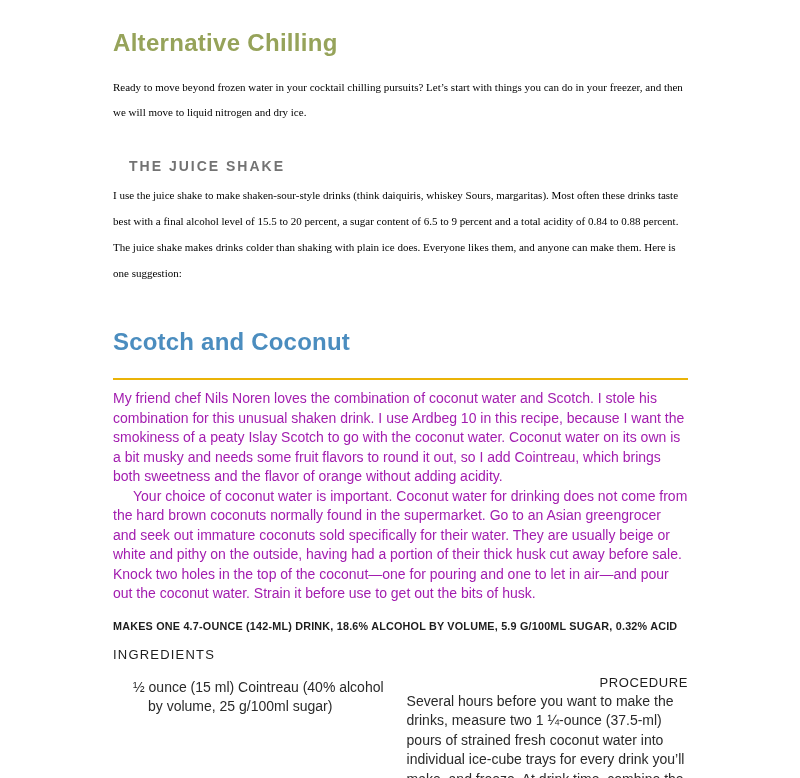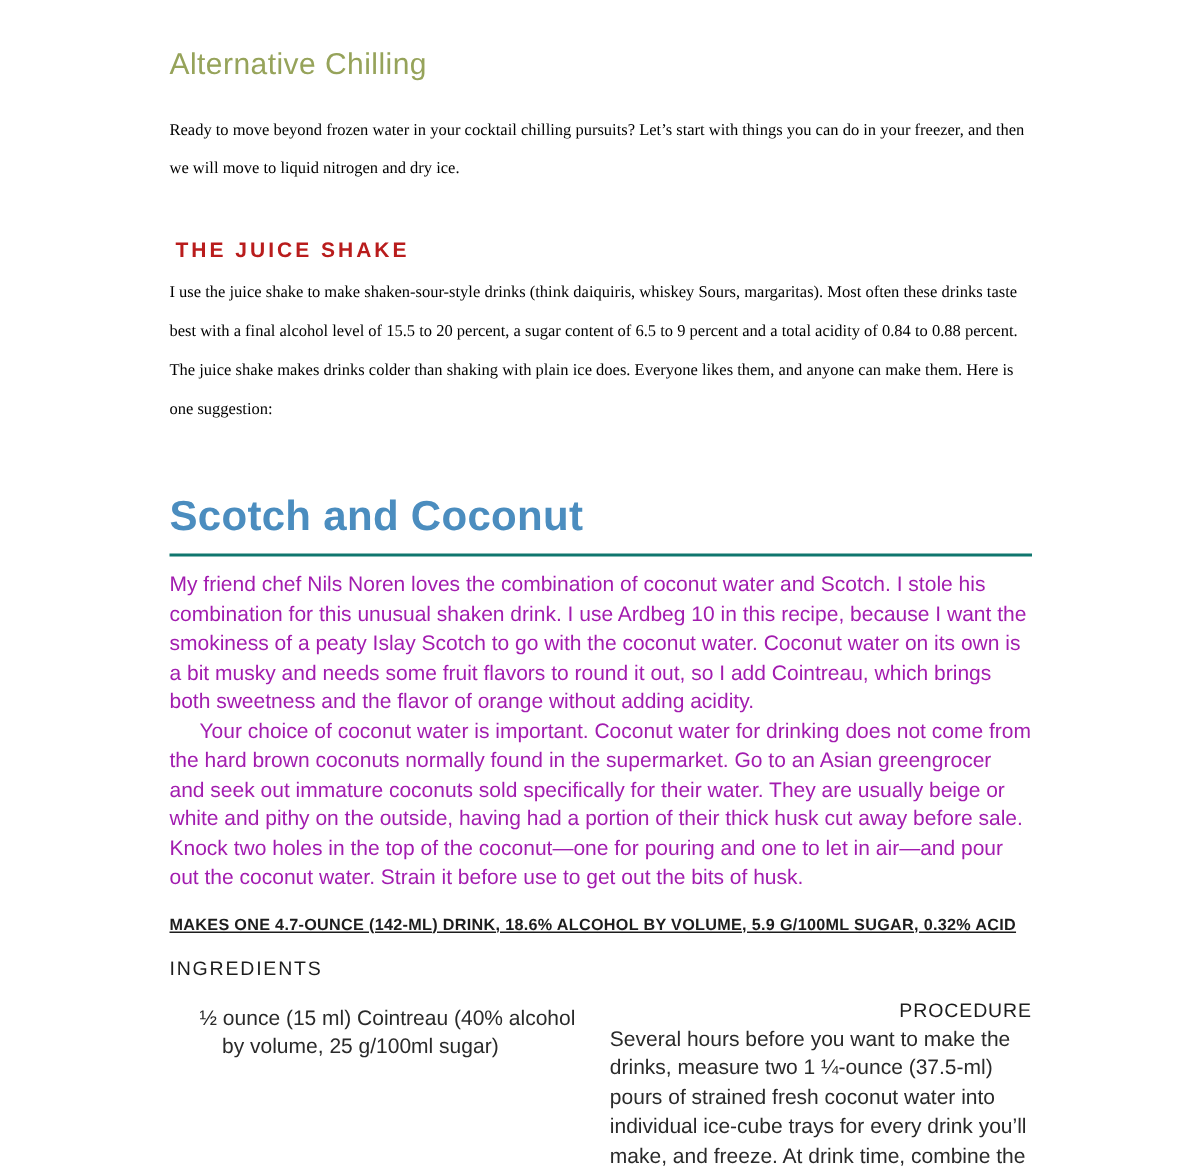--- a/index.html
+++ b/index.html
@@ -8,57 +8,57 @@
     width:800px;height:778px;
     box-sizing:border-box;
     padding:30px 112px 0 113px;
     background:#ffffff;
     overflow:hidden;
   }
   
   .chapter-title{
     margin:0;
     font-family:"Liberation Sans",sans-serif;
-    font-weight:normal;
-    font-size:20px;
+    font-weight:bold;
+    font-size:24px;
     line-height:26px;
     letter-spacing:0.3px;
     color:#96a35a;
   }
   
   .serif-para{
     margin:19px 0 0 0;
     font-family:"Liberation Serif","DejaVu Serif",serif;
     font-size:11px;
     line-height:25px;
     color:#000000;
   }
   .serif-para.juice{
     margin-top:8px;
     line-height:26px;
   }
   
   .olive-heading{
-    margin:33px 0 0 4px;
+    margin:33px 0 0 16px;
     font-family:"Liberation Sans",sans-serif;
     font-weight:bold;
     font-size:14px;
     letter-spacing:2px;
-    color:#b91c1c;
+    color:#737373;
   }
   
   .recipe-title{
     margin:42px 0 0 0;
-    padding-bottom:9px;
+    padding-bottom:22px;
     font-family:"Liberation Sans",sans-serif;
     font-weight:bold;
-    font-size:28px;
+    font-size:24px;
     letter-spacing:0.2px;
     color:#4b8dbf;
-    border-bottom:2px solid #0f766e;
+    border-bottom:2px solid #eab308;
   }
   
   .sans-para{
     margin:9px 0 0 0;
     font-family:"Liberation Sans",sans-serif;
     font-size:14px;
     line-height:19.5px;
     color:#a21caf;
   }
   .sans-para.cont{
@@ -66,21 +66,20 @@
     text-indent:20px;
   }
   
   .yield-line{
     margin:16px 0 0 0;
     font-family:"Liberation Sans",sans-serif;
     font-weight:bold;
     font-size:10.8px;
     letter-spacing:0.2px;
     color:#1d1d1d;
-    text-decoration:underline;
   }
   
   .col-heading{
     margin:0;
     font-family:"Liberation Sans",sans-serif;
     font-weight:normal;
     font-size:13px;
     letter-spacing:1.2px;
     color:#1d1d1d;
   }

